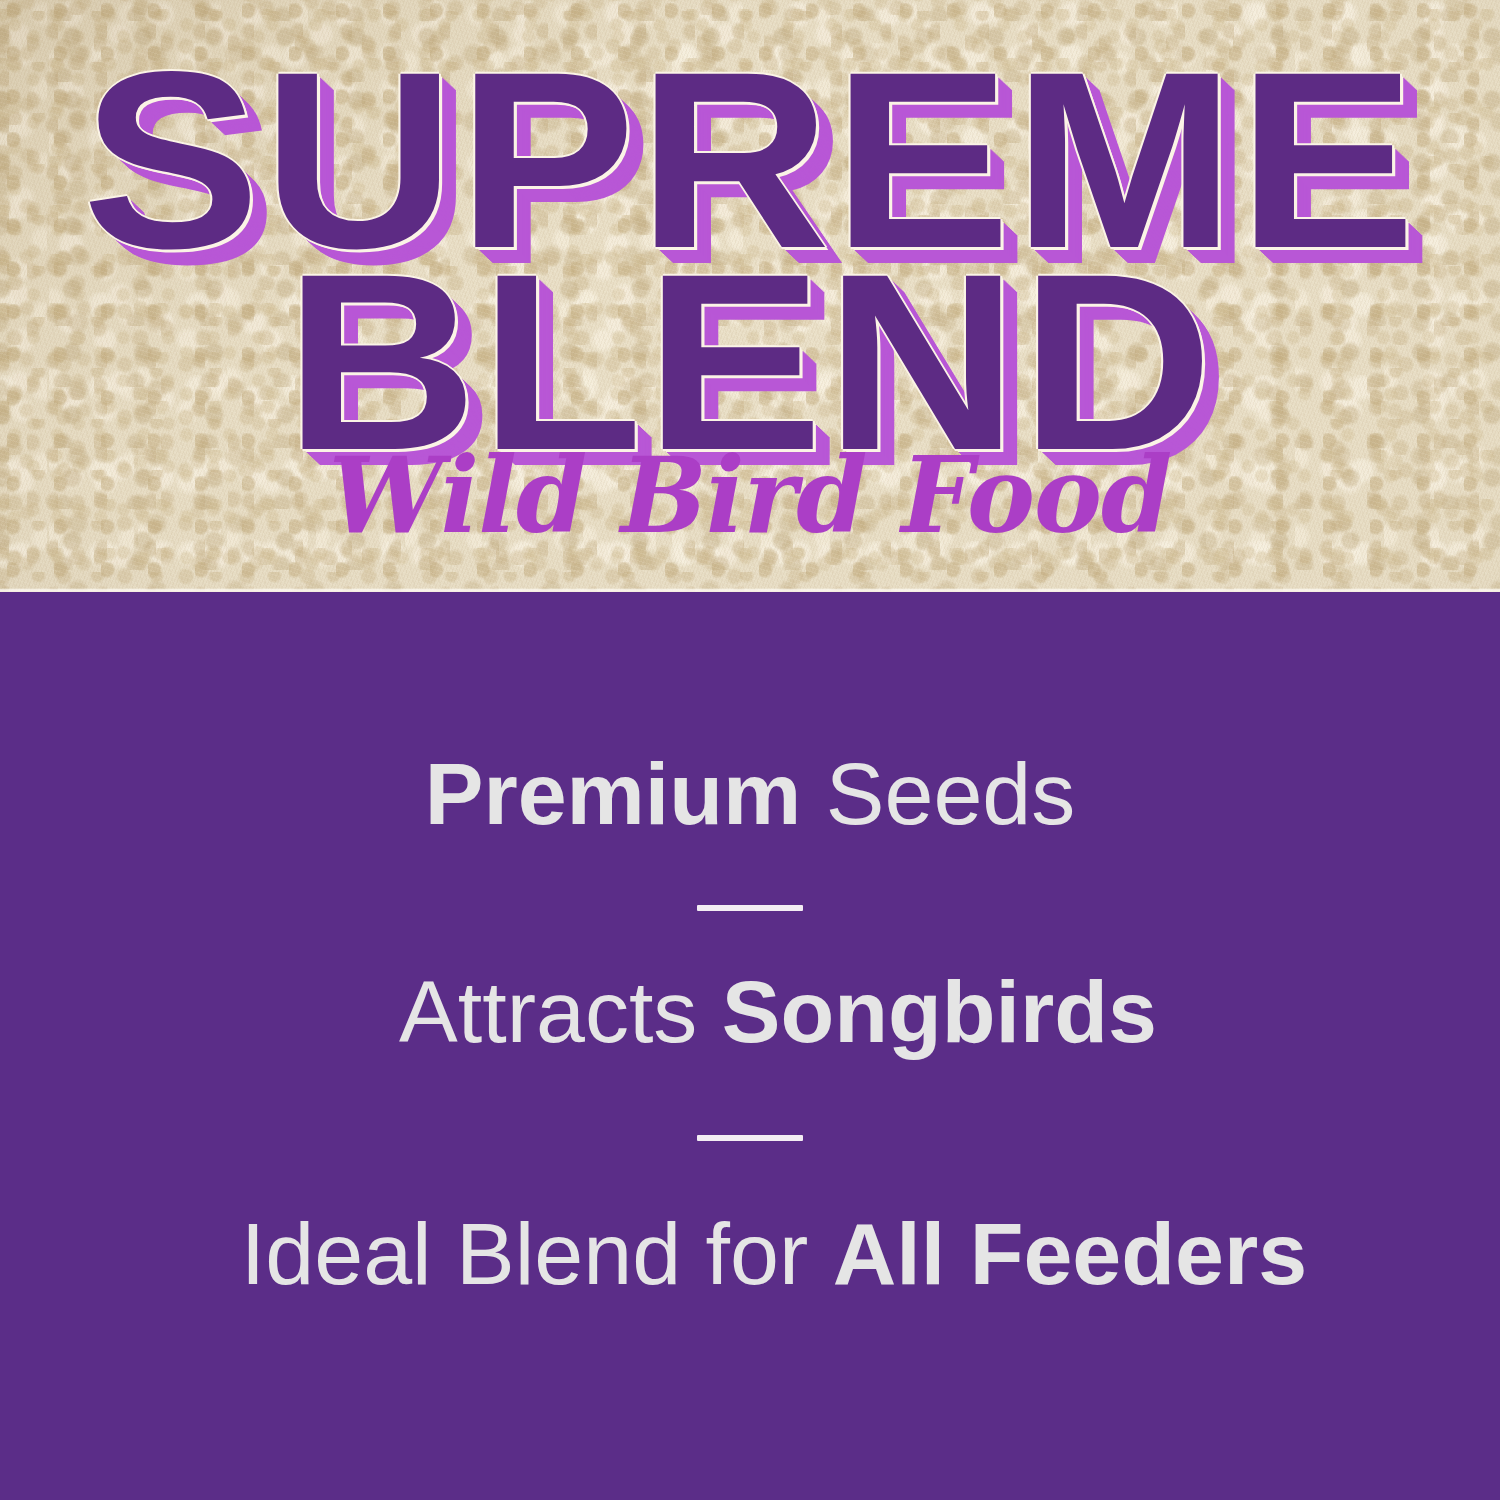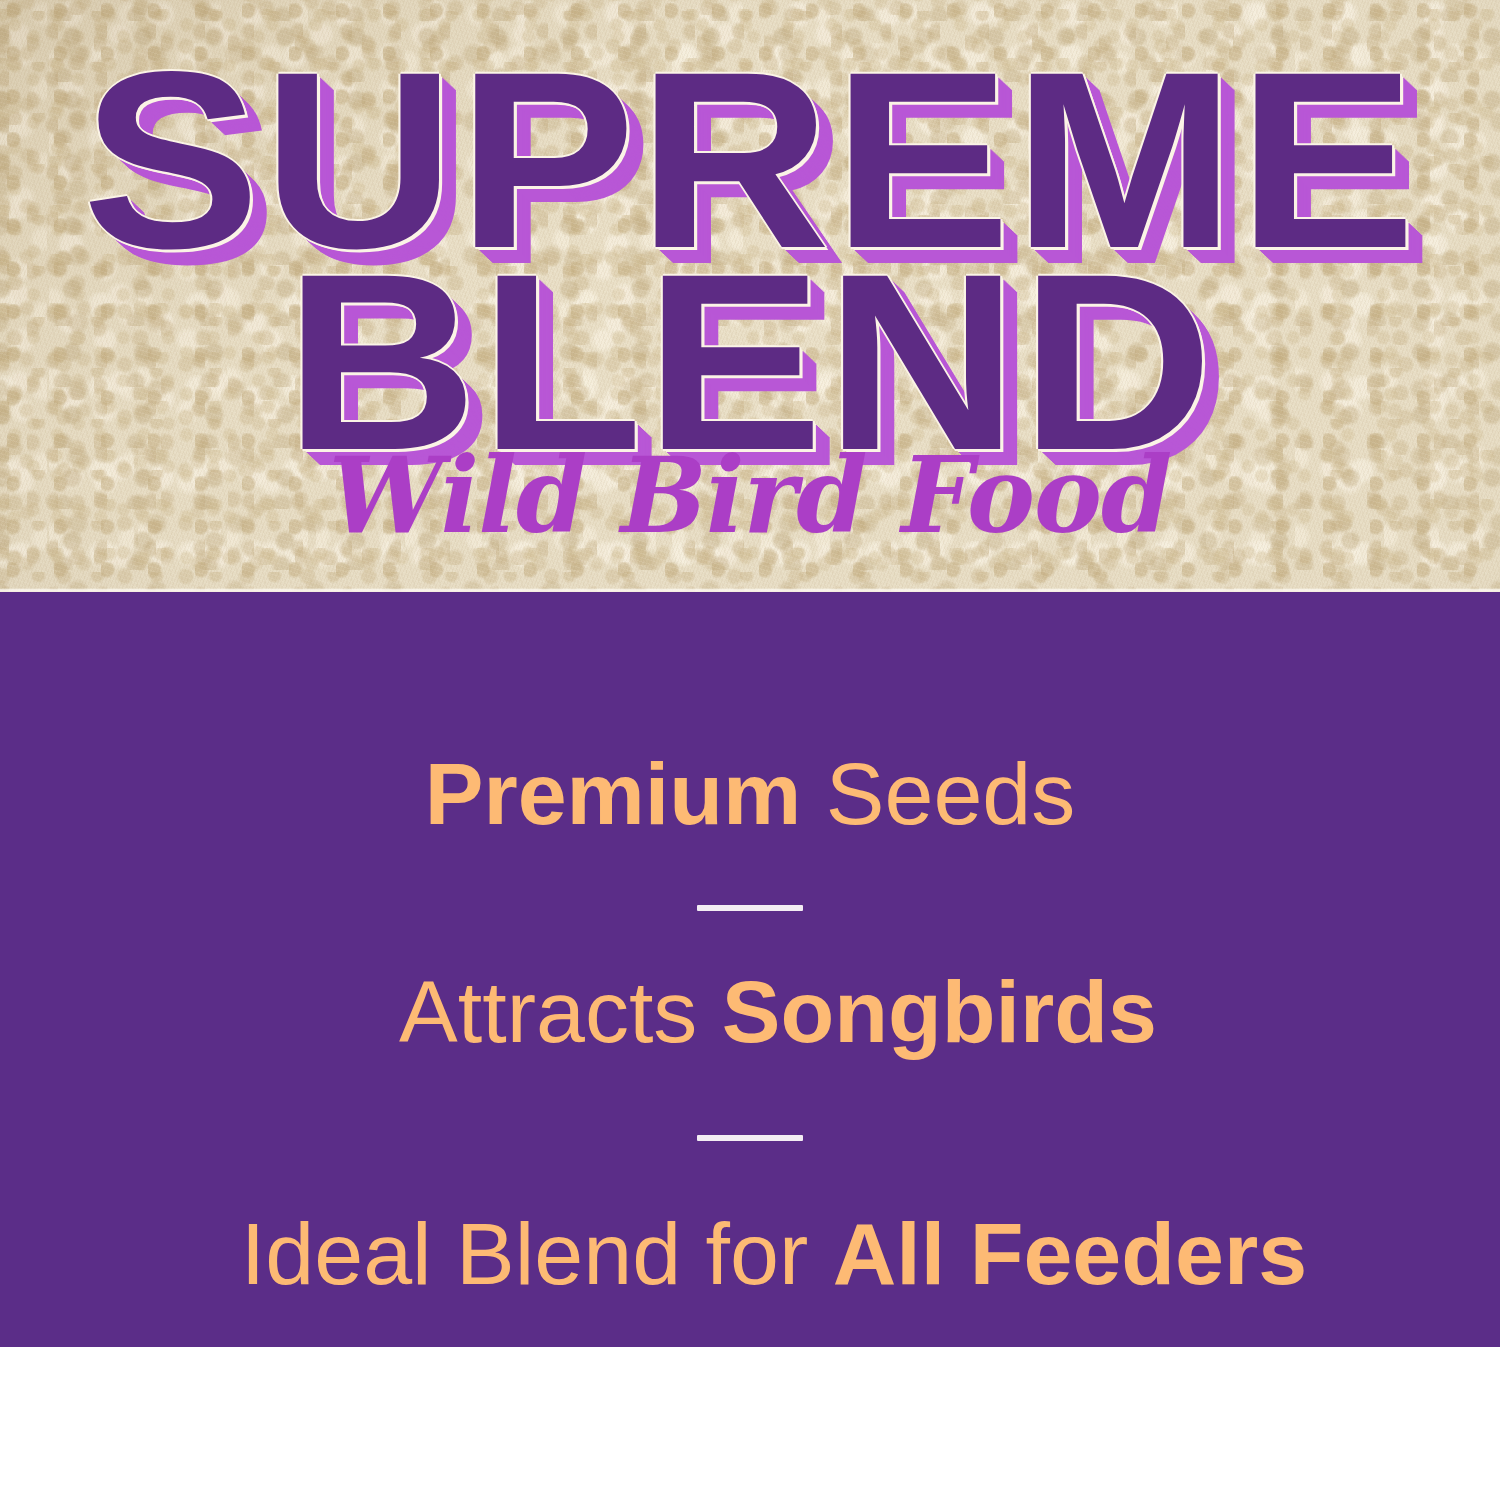--- a/index.html
+++ b/index.html
@@ -4,21 +4,21 @@
 <style>
   html, body {
     margin: 0;
     padding: 0;
     background: #ffffff;
   }
 
   #page {
     position: relative;
     width: 1500px;
-    height: 1347px;
+    height: 1500px;
     overflow: hidden;
     font-family: "Liberation Sans", sans-serif;
     background: #5b2d88;
   }
 
   
   .kraft-band {
     position: absolute;
     left: 0;
     top: 0;
@@ -180,21 +180,21 @@
   .feature-list {
     position: absolute;
     left: 0;
     top: 0;
     width: 1500px;
   }
 
   .feature-row {
     width: 1500px;
     text-align: center;
-    color: #fdba74;
+    color: #e5e5e5;
     font-family: "Liberation Sans Narrow", "Liberation Sans", sans-serif;
     font-size: 88px;
     line-height: 1;
     white-space: nowrap;
   }
 
   .feature-row .light { font-weight: normal; }
   .feature-row .bold  { font-weight: bold; }
 
   .feature-row-1 { position: absolute; top: 158px; }

